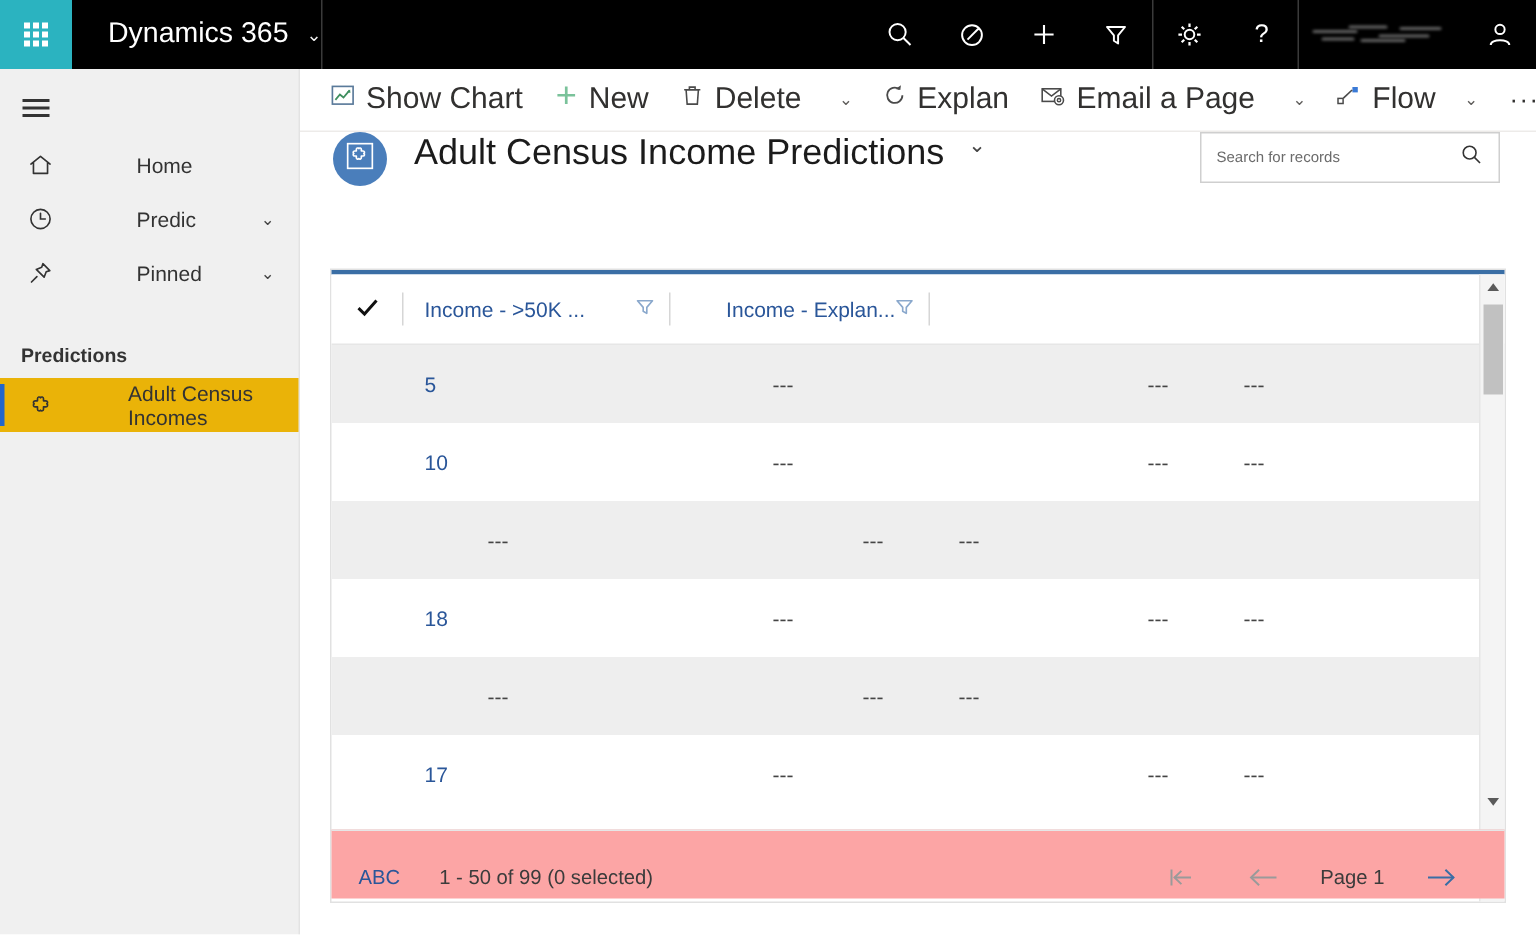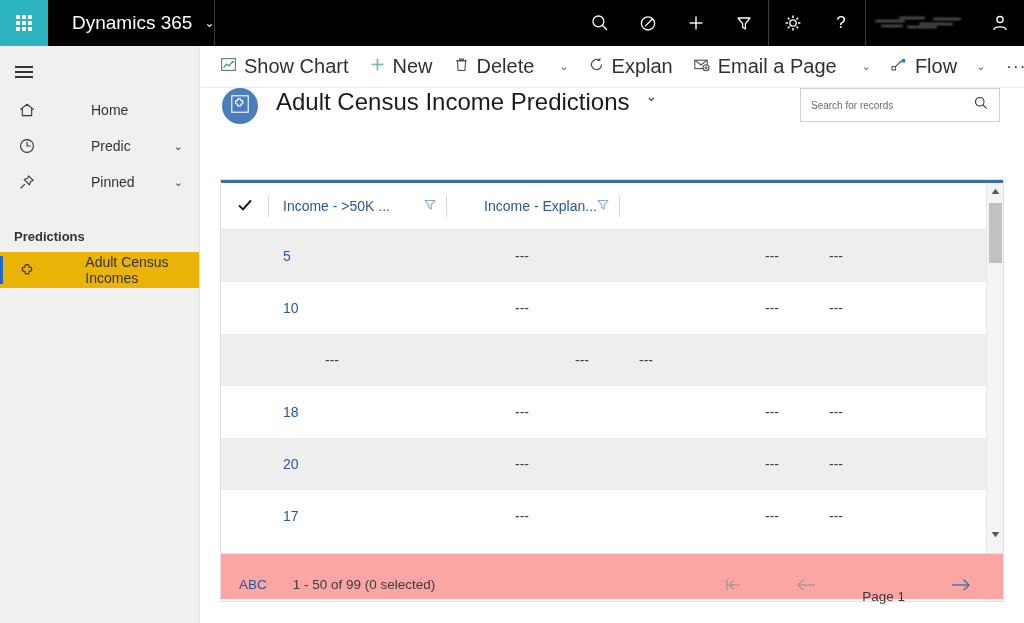--- a/index.html
+++ b/index.html
@@ -155,21 +155,21 @@
   }
   .vs-down { position: absolute; bottom: 58px; left: 0; width: 17px; }
 
   .gridfoot {
     position: absolute; left: 0; right: 0; bottom: 2px; height: 46px;
     background: #fca5a5; border-top: 1px solid #e6e6e6;
     display: flex; align-items: center; padding: 16px 16px 0 18px; font-size: 13.5px;
   }
   .foot-abc { color: #2a5699; cursor: pointer; }
   .foot-count { color: #3b3b3b; margin-left: 26px; }
-  .pager { margin-left: auto; display: flex; align-items: flex-end; gap: 18px; }
+  .pager { margin-left: auto; display: flex; align-items: center; gap: 0; }
   .pg-btn {
     width: 54px; height: 38px; display: flex; align-items: center;
     justify-content: center; cursor: pointer;
   }
   .pg-btn.disabled { cursor: default; }
   .pg-label { font-size: 13.5px; color: #3b3b3b; padding: 0 10px; white-space: nowrap; }
 </style>
 </head>
 <body>
 
@@ -468,21 +468,20 @@
       </div>
       <div class="row">
         <div class="cell cell-check"></div>
         <div class="cell cell-id" style="width:190px;">18</div>
         <div class="cell cell-dash dash-left" style="width:178px;padding-left:56px;">---</div>
         <div class="cell cell-dash dash-right" style="width:178px;">---</div>
         <div class="cell cell-dash dash-left" style="width:173px;">---</div>
       </div>
       <div class="row alt">
         <div class="cell cell-check"></div>
-        <div class="cell cell-id" style="width:190px;">20</div>
         <div class="cell cell-dash dash-left" style="width:178px;padding-left:56px;">---</div>
         <div class="cell cell-dash dash-right" style="width:178px;">---</div>
         <div class="cell cell-dash dash-left" style="width:173px;">---</div>
       </div>
       <div class="row">
         <div class="cell cell-check"></div>
         <div class="cell cell-id" style="width:190px;">17</div>
         <div class="cell cell-dash dash-left" style="width:178px;padding-left:56px;">---</div>
         <div class="cell cell-dash dash-right" style="width:178px;">---</div>
         <div class="cell cell-dash dash-left" style="width:173px;">---</div>

